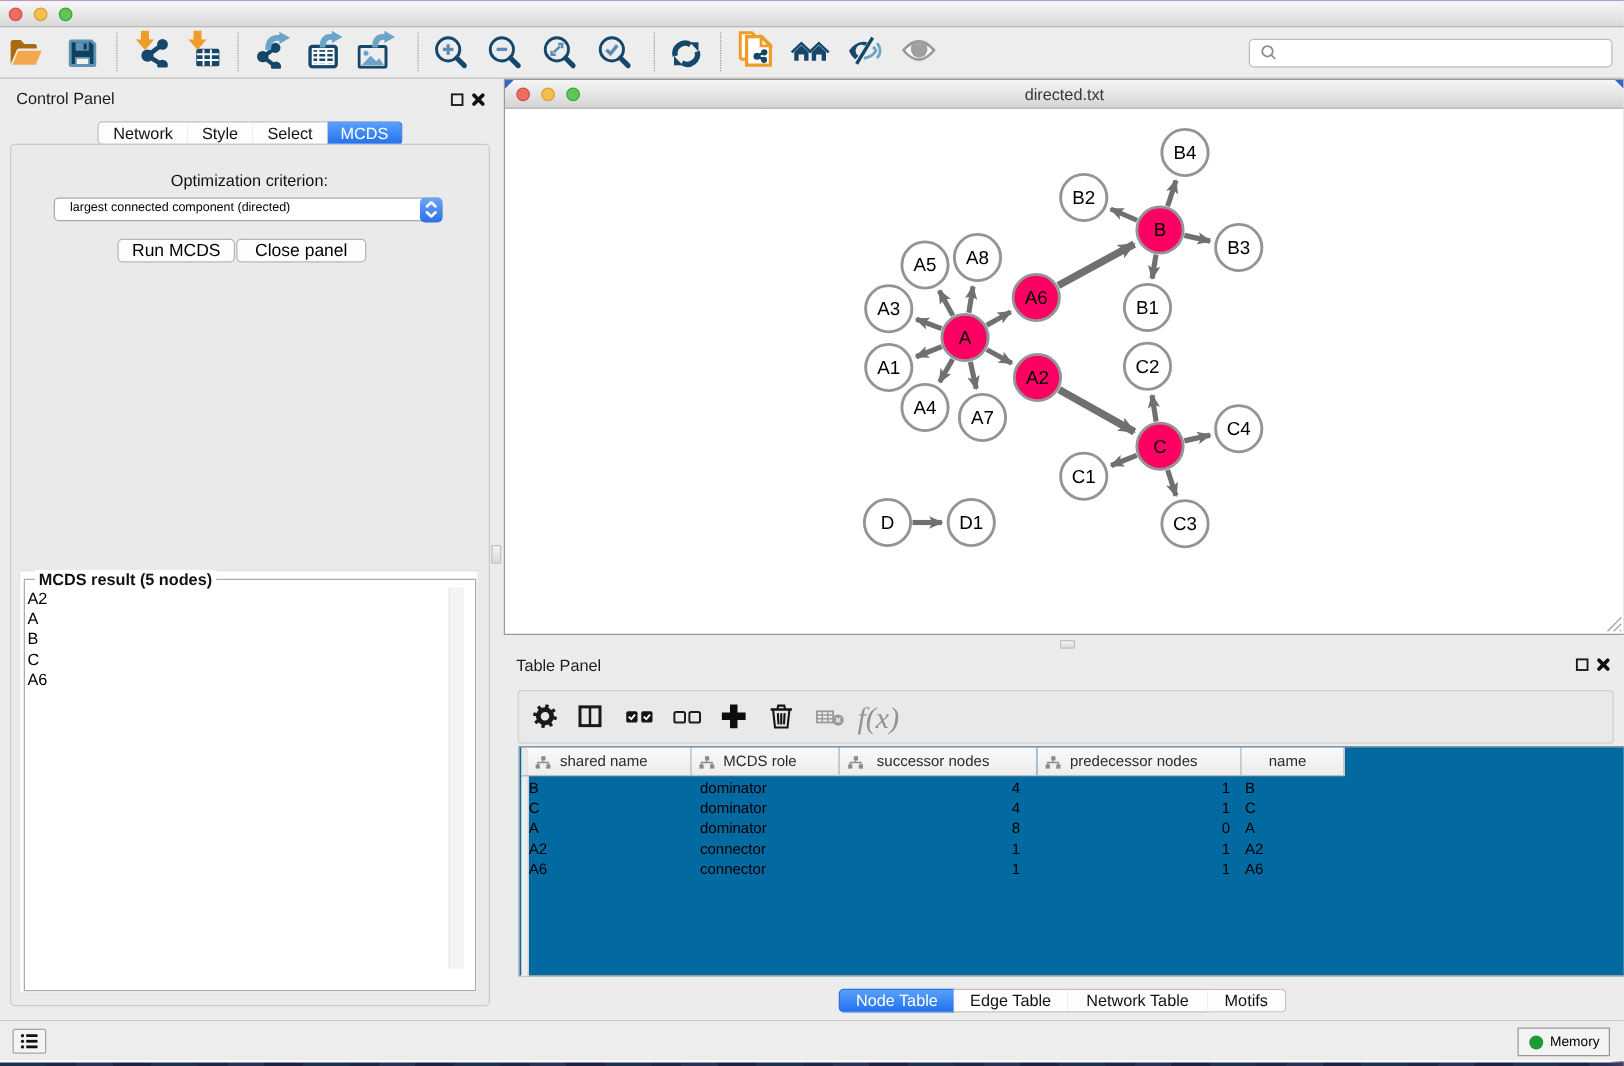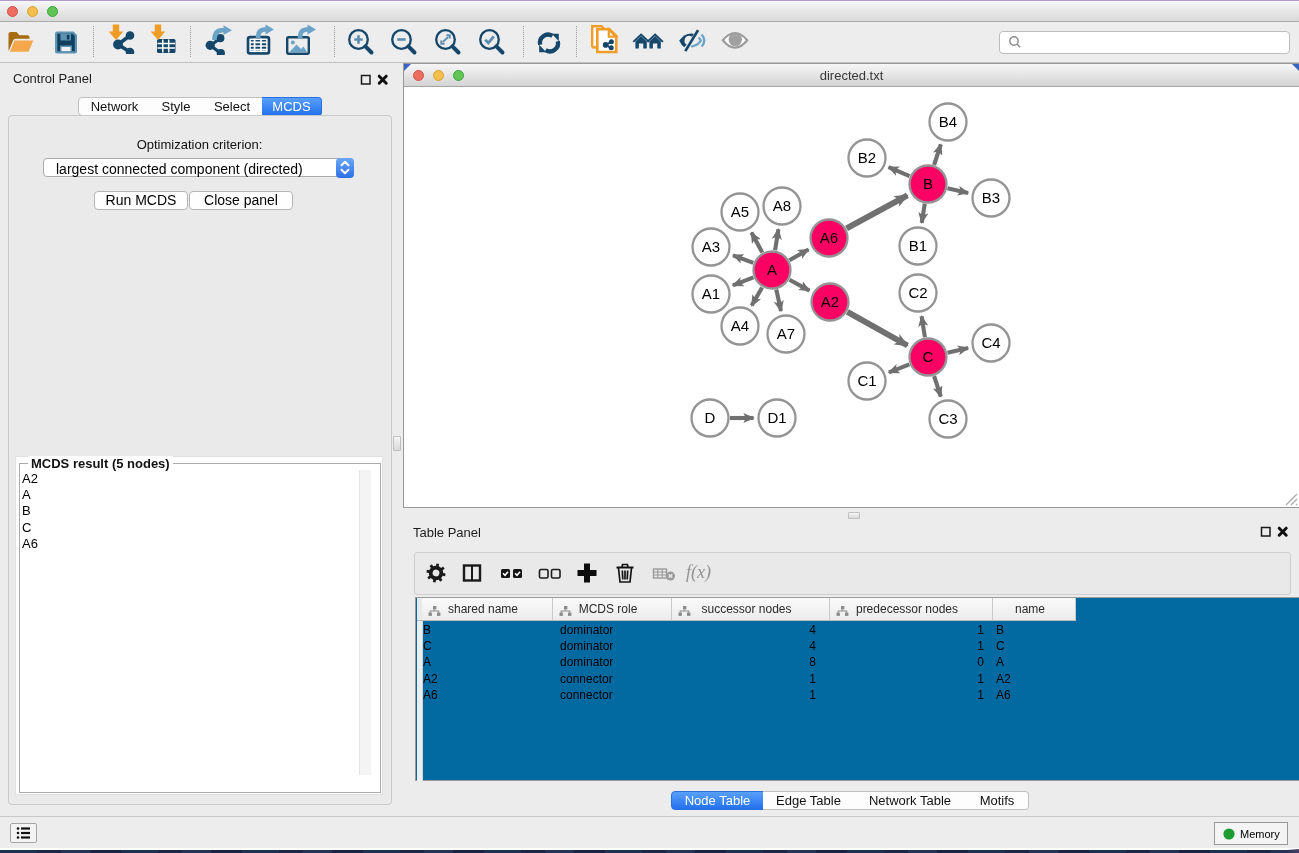--- a/index.html
+++ b/index.html
@@ -17,21 +17,21 @@
   #searchbox{position:absolute;left:999px;top:9px;width:291px;height:23px;background:#fff;border:1px solid #bdbdbd;border-radius:4px;box-sizing:border-box;}
   
   #ctl-title{left:13px;top:71px;font-size:13px;color:#1d1d1d;}
   .winbtns{position:absolute;font-size:12px;color:#222;}
   
   .tab{position:absolute;top:97px;height:19px;box-sizing:border-box;background:#fdfdfd;border:1px solid #c0c0c0;color:#111;font-size:13px;text-align:center;line-height:18px;}
   .tabsel{background:linear-gradient(#59a0fb,#2371ee);color:#fff;border-color:#2a6fe0;}
   #tabpane{left:8px;top:115px;width:382px;height:688px;border:1px solid #c9c9c9;border-radius:4px;background:#eaeaea;}
   #optlabel{left:0px;top:137px;width:399px;text-align:center;font-size:13px;color:#111;}
   #combo{left:43px;top:158px;width:311px;height:19px;background:#fff;border:1px solid #ababab;border-radius:4px;box-sizing:border-box;}
-  #combo .cbt{position:absolute;left:12px;top:2px;font-size:14px;color:#000;}
+  #combo .cbt{position:absolute;left:12px;top:2px;font-size:10px;color:#000;}
   #combo .stepper{position:absolute;right:-1px;top:-1px;width:18px;height:20px;border-radius:4px;background:linear-gradient(#6aa7f8,#2d6fe8);}
   .pbtn{position:absolute;top:191px;height:19px;background:#fefefe;border:1px solid #b5b5b5;border-radius:4px;box-sizing:border-box;font-size:14px;color:#000;text-align:center;line-height:17px;}
   
   #listwrap{left:15px;top:456px;width:368px;height:339px;background:#fff;border:1px solid #e0e0e0;box-sizing:border-box;}
   #groupbox{position:absolute;left:3px;top:6px;width:362px;height:330px;border:1px solid #ababab;box-sizing:border-box;font-weight:bold;}
   #grouplabel{position:absolute;left:8px;top:-8px;background:#fff;padding:0 3px;font-size:13px;color:#111;}
   #mcdslist{position:absolute;left:6px;top:14px;font-size:13px;color:#000;line-height:16.2px;}
   #listscroll{position:absolute;right:11px;top:13px;width:11px;height:305px;background:#f4f4f4;border-left:1px solid #e3e3e3;}
   
   #netwin{left:403px;top:63px;width:895px;height:443px;border:1px solid #989898;box-sizing:content-box;background:#fff;}
@@ -358,21 +358,21 @@
         </g>
       </svg></span>
 <span style="position:absolute;left:236px;top:8px;"><svg width="26" height="24" viewBox="0 0 26 24">
         <g stroke="#9a9a9a" fill="none">
           <rect x="2.5" y="8" width="13" height="9" stroke-width="1.4"></rect>
           <path d="M2.5 11 H15.5 M2.5 14 H15.5 M6.8 8 V17 M11.2 8 V17" stroke-width="1.1"></path>
         </g>
         <circle cx="19.5" cy="15" r="4.5" fill="#9a9a9a"></circle>
         <path d="M17.7 13.2 l3.6 3.6 M21.3 13.2 l-3.6 3.6" stroke="#e9e9e9" stroke-width="1.3"></path>
       </svg></span>
-<span style="position:absolute;left:271px;top:9px;"><span style="font-family:'Liberation Serif',serif;font-style:italic;font-size:18px;color:#939393;">f(x)</span></span>
+<span style="position:absolute;left:271px;top:9px;"><span style="font-family:'Liberation Serif',serif;font-style:italic;font-size:24px;color:#939393;">f(x)</span></span>
 </div>
 <div class="abs" id="nodetable">
 <div style="position:absolute;left:1px;top:0;width:6px;height:23px;background:#e9e9e9;border-right:1px solid #c9c9c9;border-bottom:1px solid #bbb;box-sizing:border-box;"></div>
 <div style="position:absolute;left:1px;top:23px;width:6px;height:160px;background:#ededed;border-right:1px solid #d5d5d5;box-sizing:border-box;"></div>
 <div class="hcell" style="left:6px;width:131px;">
       <span style="position:absolute;left:6px;top:5px;"><svg width="13" height="12" viewBox="0 0 13 12">
           <g fill="#8b8b8b">
             <rect x="5" y="1" width="3.4" height="3.4"></rect>
             <rect x="0.5" y="7.5" width="3.4" height="3.4"></rect>
             <rect x="9" y="7.5" width="3.4" height="3.4"></rect>

